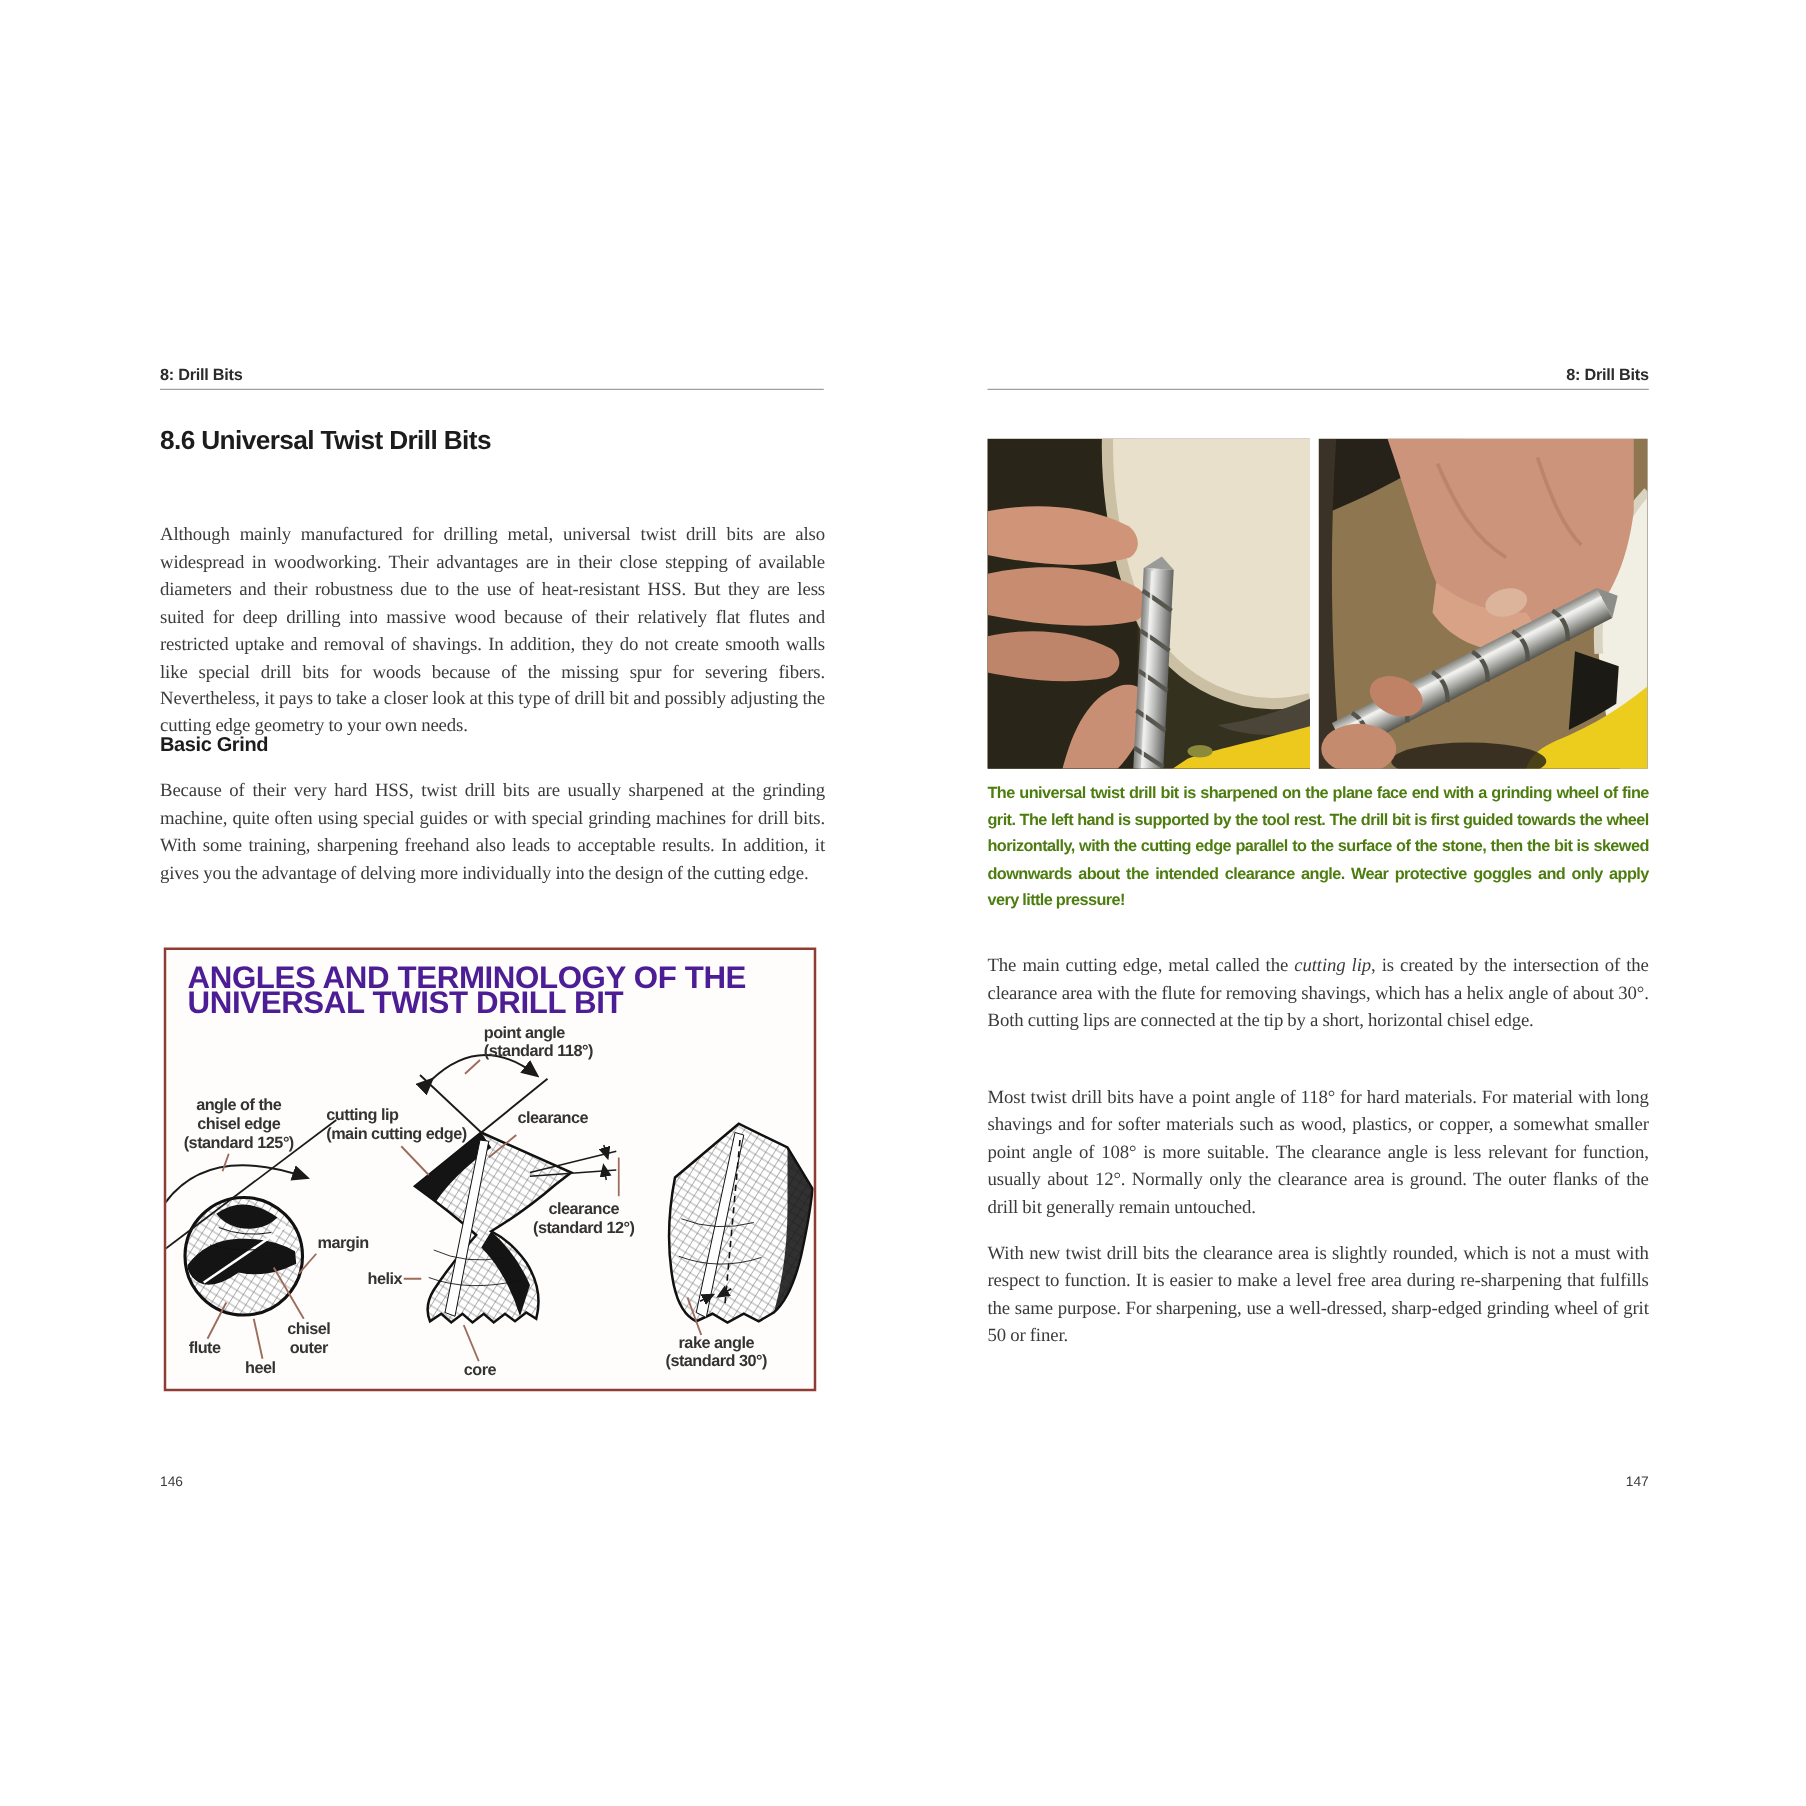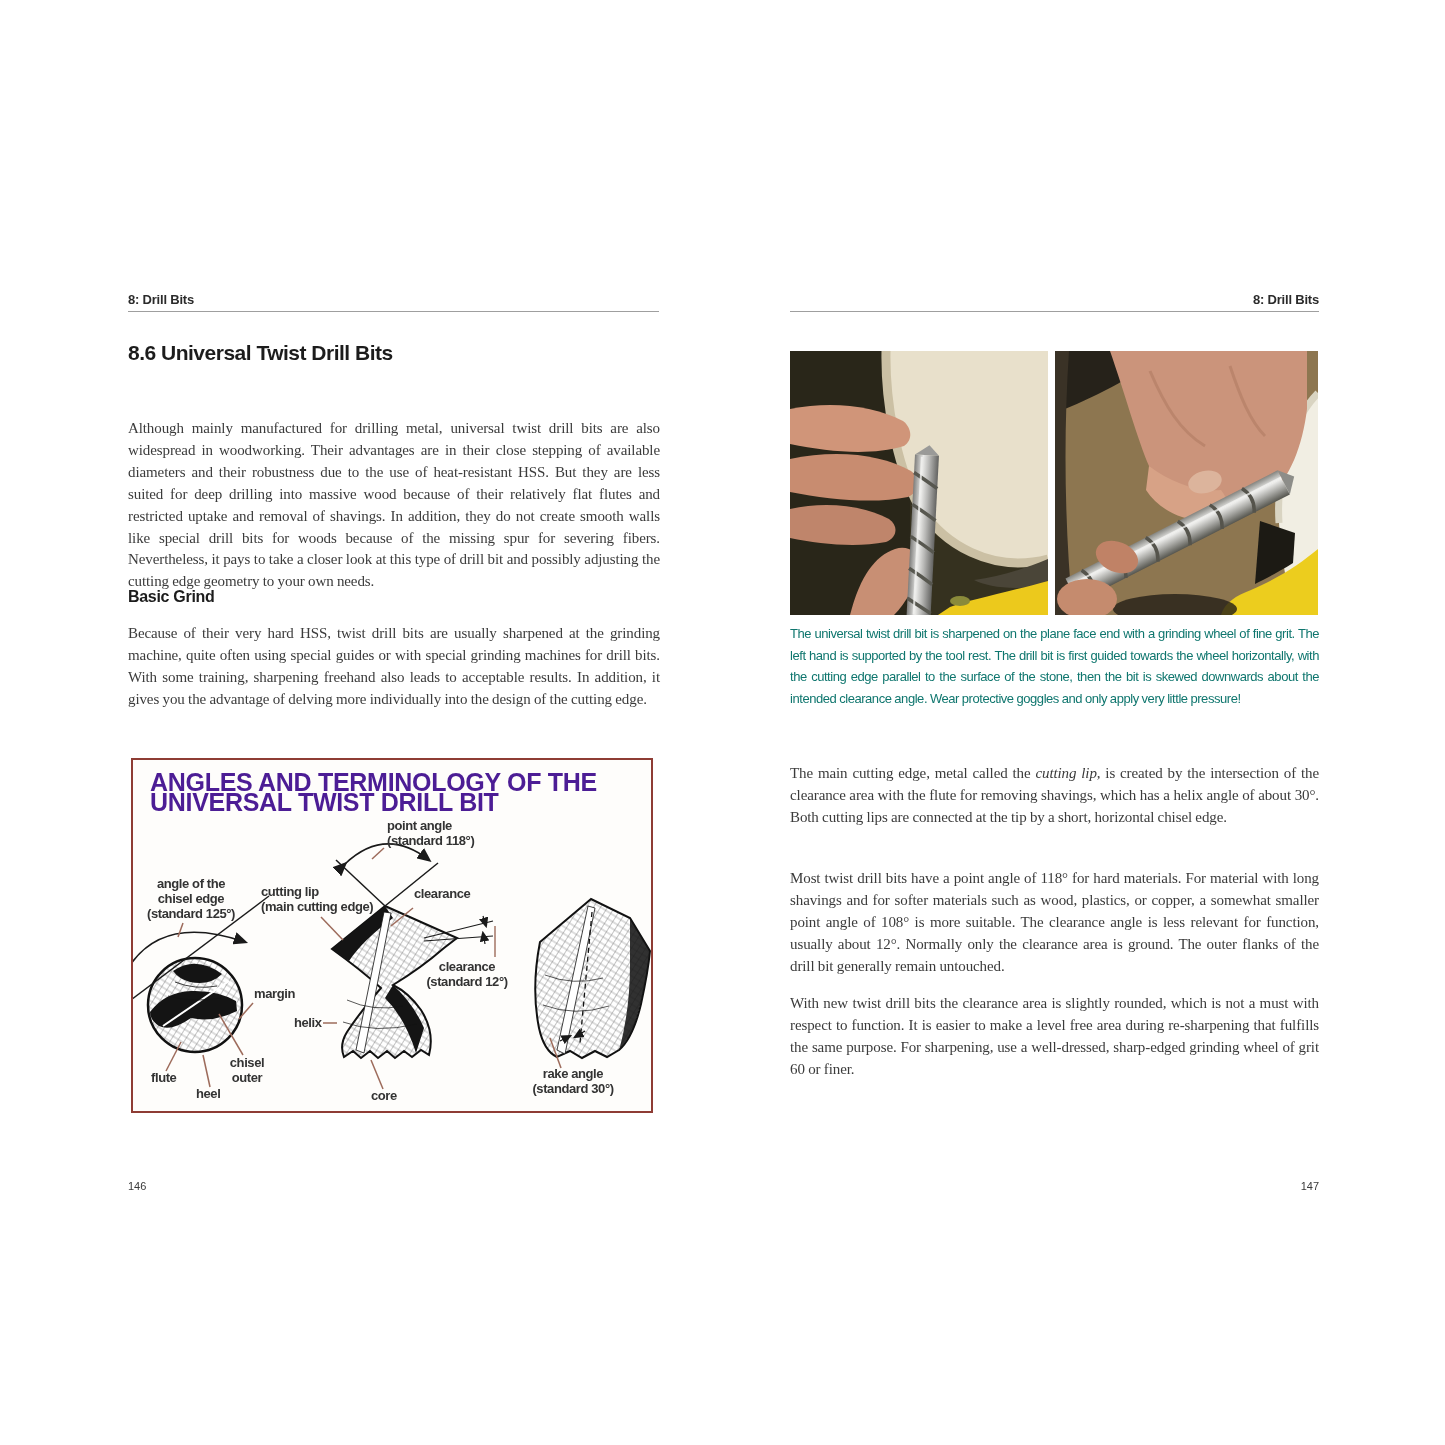--- a/index.html
+++ b/index.html
@@ -18,22 +18,22 @@
   
   .diagram-box{border:2px solid #8e3c34;background:#fefdfb;}
   .diagram-title{font-family:"Liberation Sans", sans-serif;font-weight:700;font-size:25px;line-height:20px;
                  color:#4c1d95;letter-spacing:-0.3px;white-space:pre-line;}
   .dlabel{position:absolute;font-family:"Liberation Sans", sans-serif;font-weight:700;font-size:13px;line-height:15px;
           color:#333333;letter-spacing:-0.4px;white-space:pre-line;}
   .dlabel.center{text-align:center;}
   
   .photos{display:flex;gap:7px;}
   .photo{overflow:hidden;background:#6b5d45;}
-  .caption{font-family:"Liberation Sans", sans-serif;font-weight:400;font-size:13px;line-height:21.6px;
-           color:#0f766e;text-align:justify;letter-spacing:-0.45px;word-spacing:-0.3px;}
+  .caption{font-family:"Liberation Sans", sans-serif;font-weight:700;font-size:13px;line-height:21.6px;
+           color:#4d7c0f;text-align:justify;letter-spacing:-0.45px;word-spacing:-0.3px;}
   svg{display:block;}
 </style>
 </head>
 <body>
 
 <div class="spread">
 
   <div>
     <div class="abs runhead" style="left:128px;top:292px;">8: Drill Bits</div>
     <div class="abs headrule" style="left:128px;top:311px;width:531px;"></div>
@@ -213,18 +213,18 @@
         </svg>
       </div>
     </div>
 
     <div class="abs caption" style="left:790px;top:623px;width:529px;">The universal twist drill bit is sharpened on the plane face end with a grinding wheel of fine grit. The left hand is supported by the tool rest. The drill bit is first guided towards the wheel horizontally, with the cutting edge parallel to the surface of the stone, then the bit is skewed downwards about the intended clearance angle. Wear protective goggles and only apply very little pressure!</div>
 
     <p class="abs body-par" style="left:790px;top:763px;width:529px;margin:0;"><span>The main cutting edge, metal called the </span><span class="em">cutting lip</span><span>, is created by the intersection of the clearance area with the flute for removing shavings, which has a helix angle of about 30°. Both cutting lips are connected at the tip by a short, horizontal chisel edge.</span></p>
 
     <p class="abs body-par" style="left:790px;top:868px;width:529px;margin:0;">Most twist drill bits have a point angle of 118° for hard materials. For material with long shavings and for softer materials such as wood, plastics, or copper, a somewhat smaller point angle of 108° is more suitable. The clearance angle is less relevant for function, usually about 12°. Normally only the clearance area is ground. The outer flanks of the drill bit generally remain untouched.</p>
 
-    <p class="abs body-par" style="left:790px;top:993px;width:529px;margin:0;">With new twist drill bits the clearance area is slightly rounded, which is not a must with respect to function. It is easier to make a level free area during re-sharpening that fulfills the same purpose. For sharpening, use a well-dressed, sharp-edged grinding wheel of grit 60 or finer.</p>
+    <p class="abs body-par" style="left:790px;top:993px;width:529px;margin:0;">With new twist drill bits the clearance area is slightly rounded, which is not a must with respect to function. It is easier to make a level free area during re-sharpening that fulfills the same purpose. For sharpening, use a well-dressed, sharp-edged grinding wheel of grit 50 or finer.</p>
 
     <div class="abs pagenum" style="left:790px;top:1152px;width:529px;text-align:right;">147</div>
   </div>
 
 </div>
 
 </body></html>

